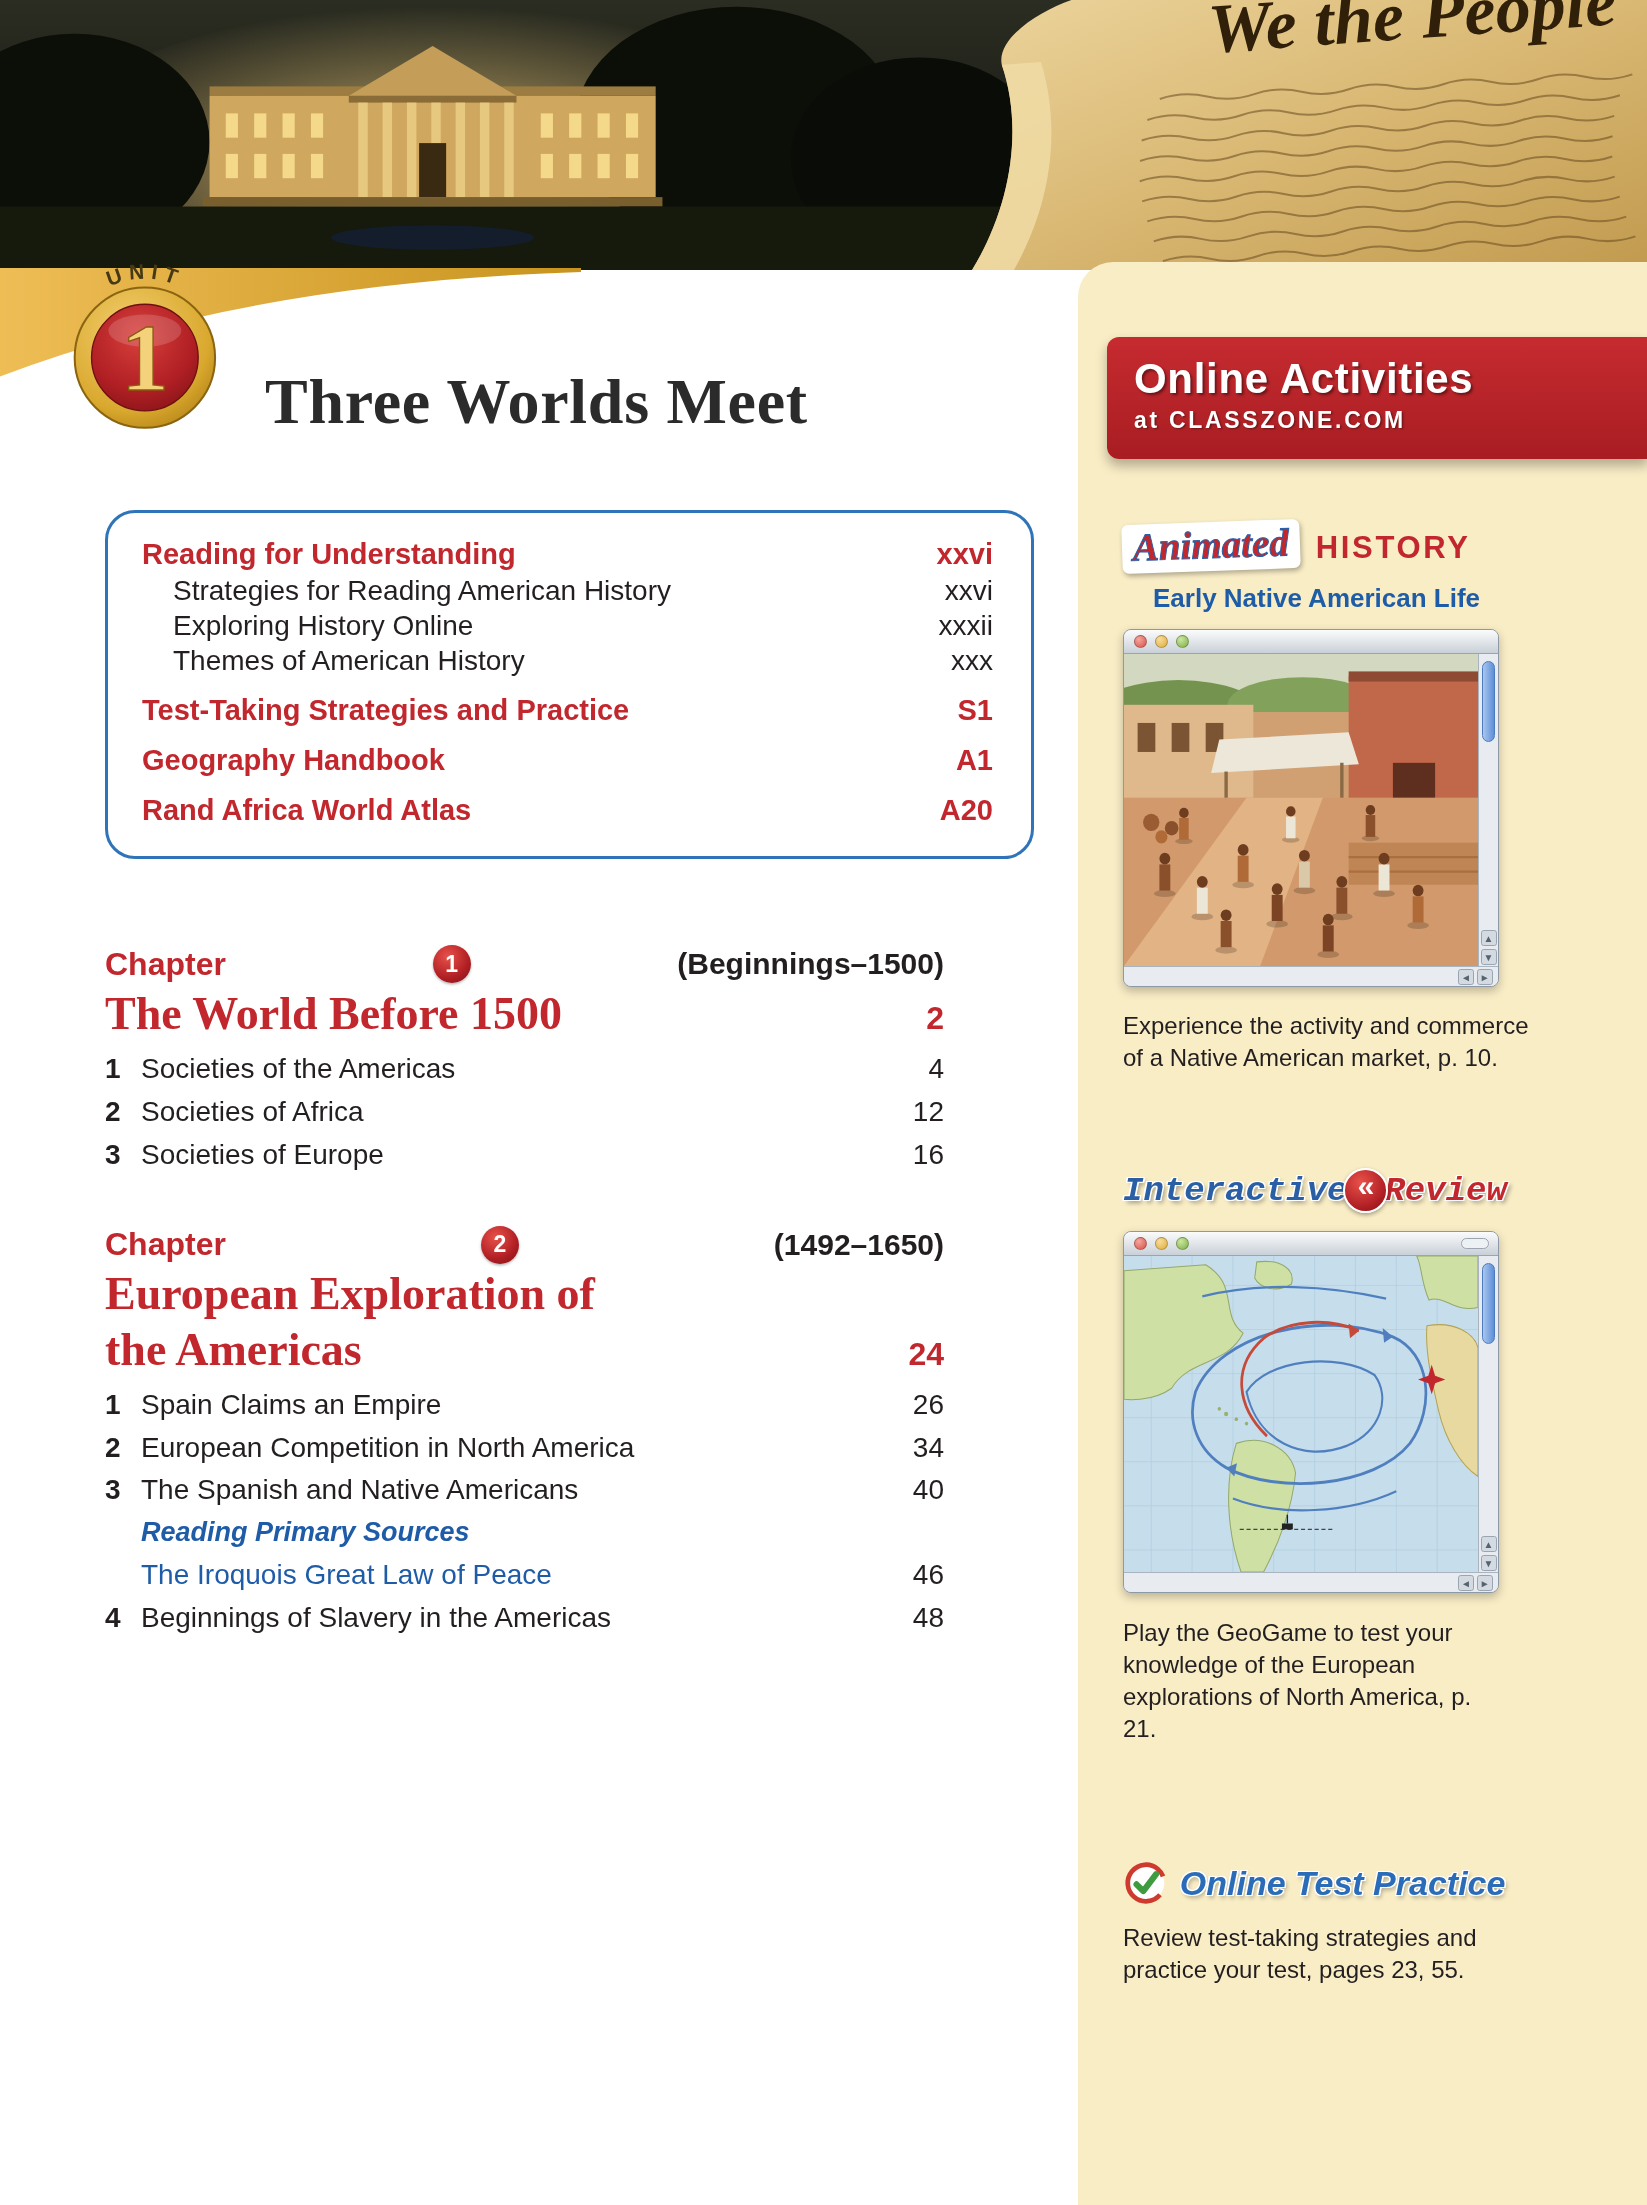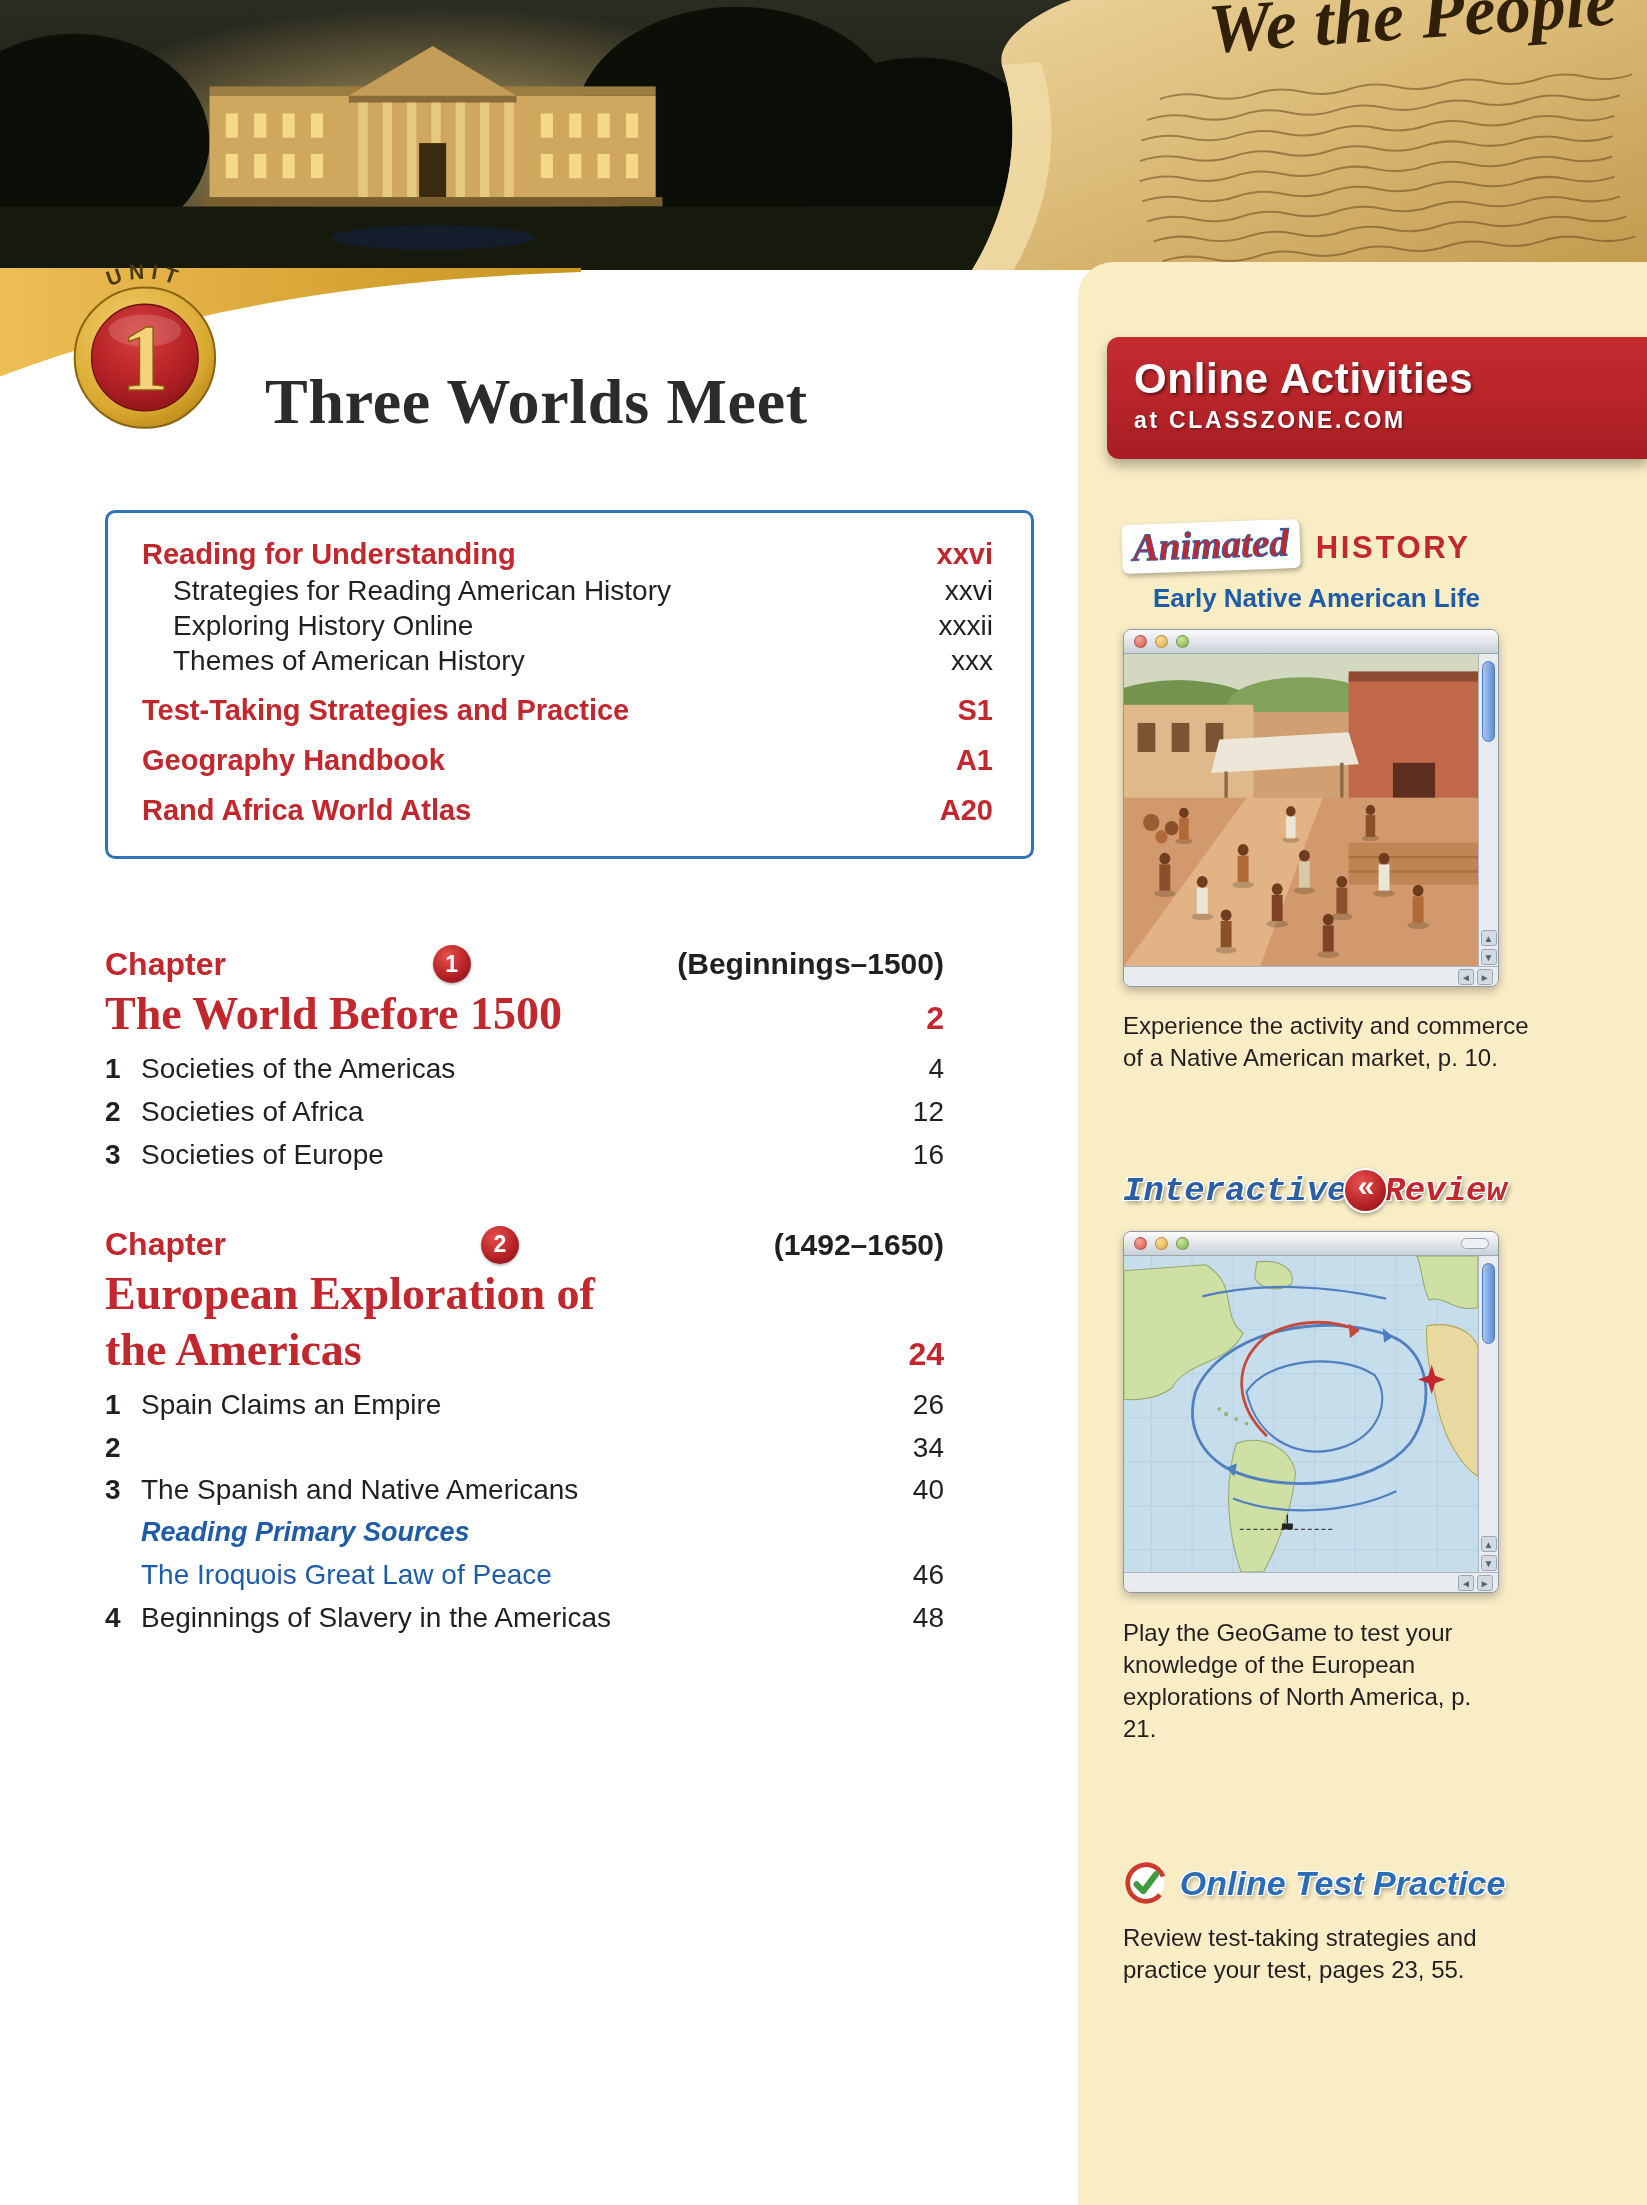--- a/index.html
+++ b/index.html
@@ -15,21 +15,21 @@
   .gold-swoosh svg { width:100%; height:100%; display:block; }
 
   .unit-badge { position:absolute; left:47px; top:255px; width:189px; height:189px; }
   .unit-badge svg { width:100%; height:100%; display:block; }
 
   .unit-title { position:absolute; left:265px; top:365px; font-family:"Liberation Serif", serif;
                 font-weight:600; font-size:64px; color:#2b2b2b; letter-spacing:0.7px; }
 
   
   .toc-box { position:absolute; left:105px; top:510px; width:929px; background:#fff;
-             border:3.4px solid #2f74b8; border-radius:10px; padding:23px 38px 28px 34px; }
+             border:3.4px solid #2f74b8; border-radius:30px; padding:23px 38px 28px 34px; }
   .fm-row { display:flex; align-items:baseline; font-size:28px; line-height:1.26; }
   .fm-row.header { font-weight:bold; color:#c1272d; font-size:29px; margin-top:13.5px; }
   .fm-row.header:first-child { margin-top:0; }
   .fm-row.sub .fm-label { padding-left:31px; color:#231f20; }
   .fm-page { margin-left:auto; text-align:right; }
   .fm-row.header .fm-page { color:#c1272d; font-weight:bold; }
 
   
   .chapters { position:absolute; left:105px; top:945px; width:839px; }
   .chapter + .chapter { margin-top:55px; }
@@ -310,20 +310,21 @@
           <span class="ch-page">24</span>
         </div>
         <div class="sections">
           <div class="sec-row">
             <span class="sec-num">1</span>
             <span class="sec-title">Spain Claims an Empire</span>
             <span class="sec-page">26</span>
           </div>
           <div class="sec-row">
             <span class="sec-num">2</span>
+            <span class="sec-title">European Competition in North America</span>
             <span class="sec-page">34</span>
           </div>
           <div class="sec-row">
             <span class="sec-num">3</span>
             <span class="sec-title">The Spanish and Native Americans</span>
             <span class="sec-page">40</span>
           </div>
           <div class="feature">Reading Primary Sources</div>
           <div class="sec-row link">
             <span class="sec-num"></span>

